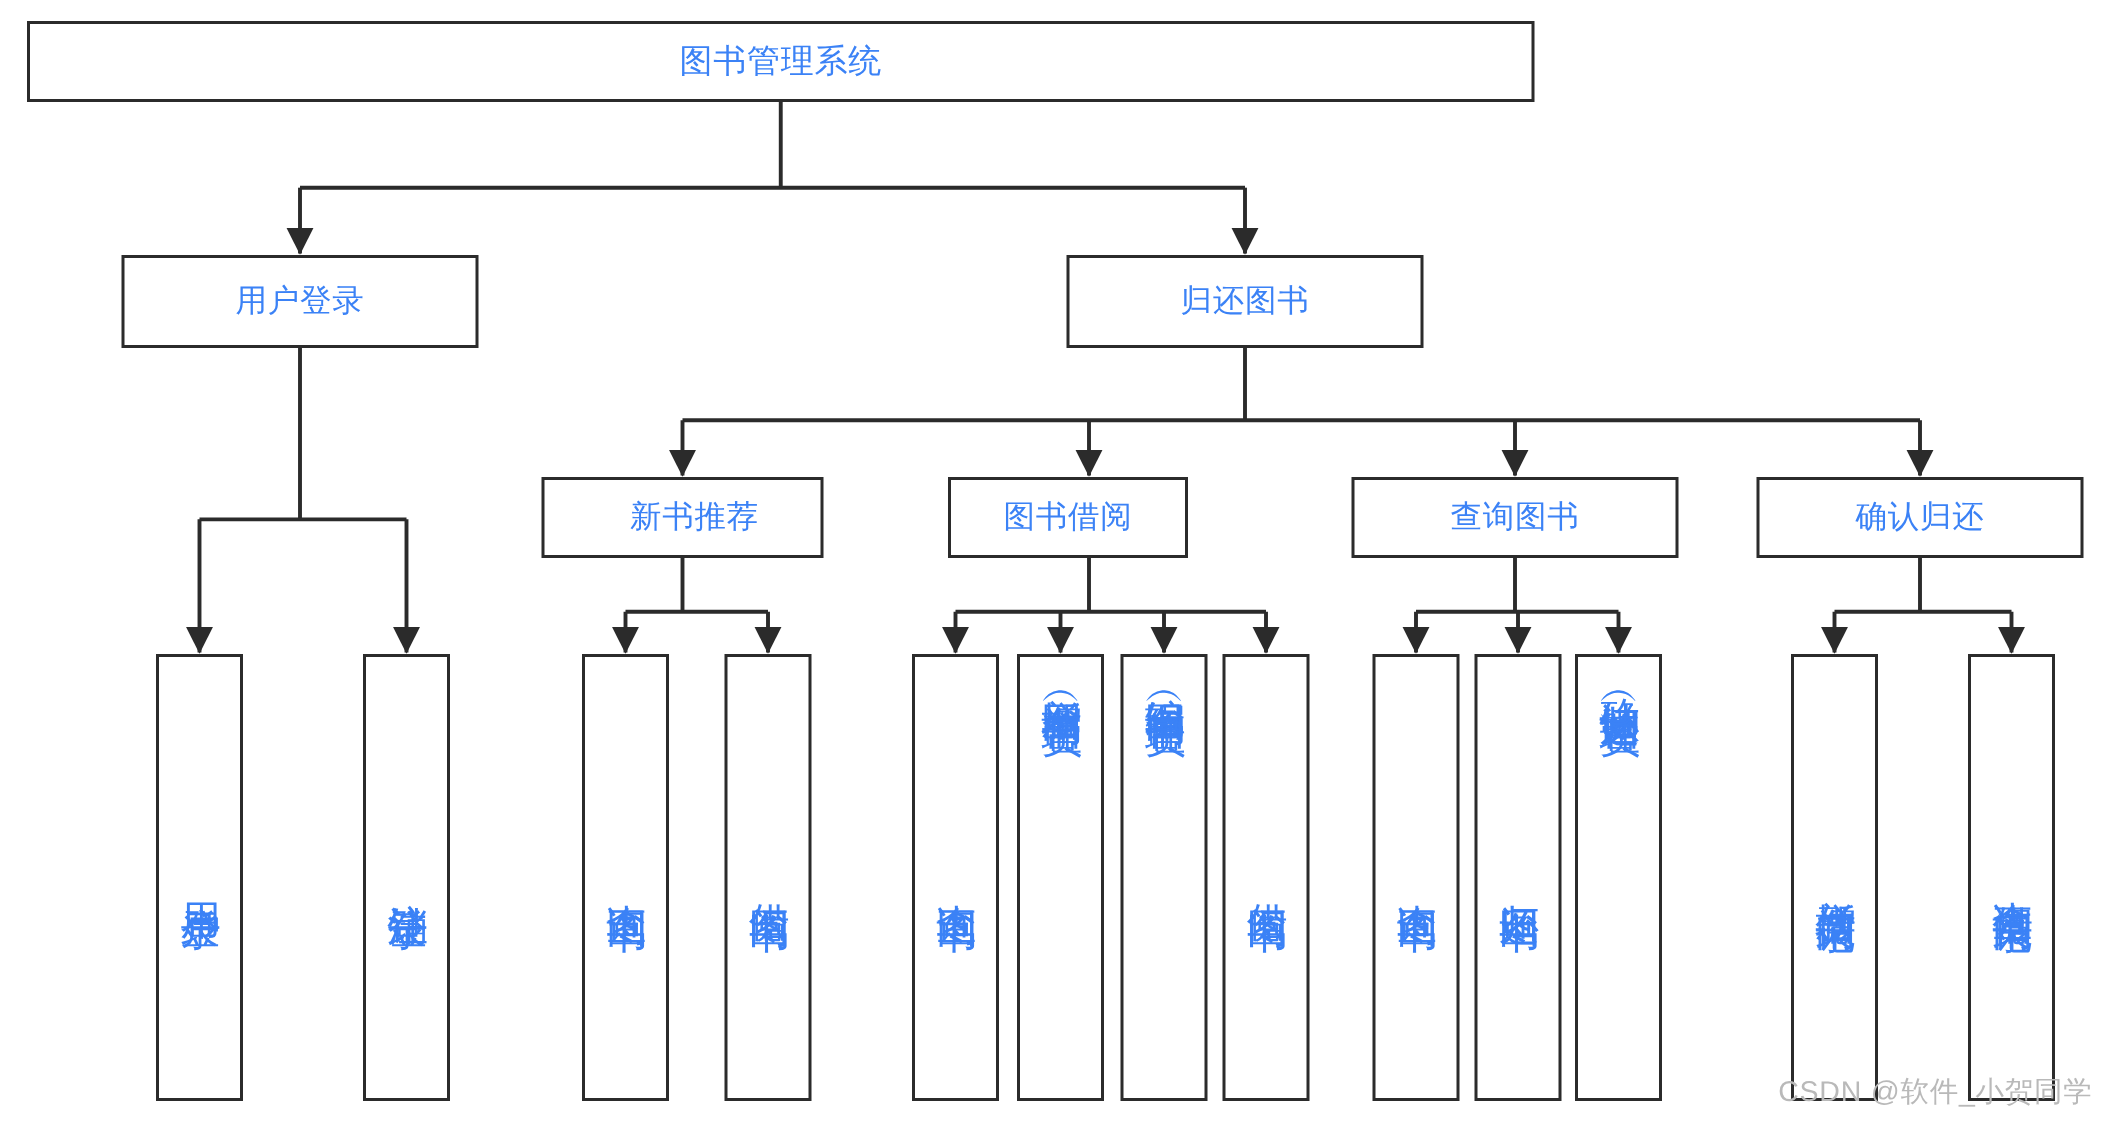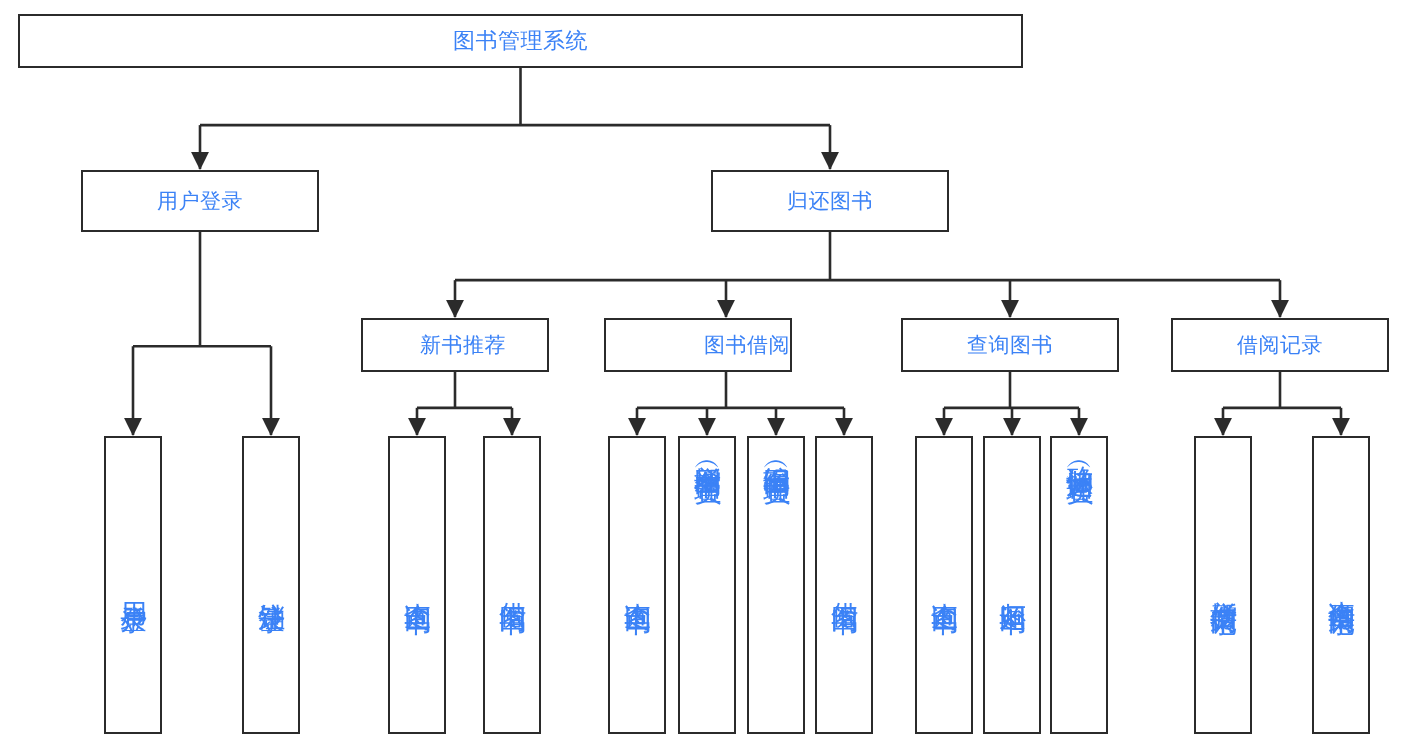--- a/index.html
+++ b/index.html
@@ -134,28 +134,28 @@
       </div>
       <div class="node horiz" style="left: 81px; top: 170px; width: 238px; height: 62px;">
         <span class="label">用户登录</span>
       </div>
       <div class="node horiz" style="left: 711px; top: 170px; width: 238px; height: 62px;">
         <span class="label">归还图书</span>
       </div>
       <div class="node horiz" style="left: 361px; top: 318px; width: 188px; height: 54px; padding-left: 16px;">
         <span class="label">新书推荐</span>
       </div>
-      <div class="node horiz" style="left: 604px; top: 318px; width: 188px; height: 54px; justify-content: flex-end;">
+      <div class="node horiz" style="left: 632px; top: 318px; width: 160px; height: 54px;">
         <span class="label">图书借阅</span>
       </div>
       <div class="node horiz" style="left: 901px; top: 318px; width: 218px; height: 54px;">
         <span class="label">查询图书</span>
       </div>
       <div class="node horiz" style="left: 1171px; top: 318px; width: 218px; height: 54px;">
-        <span class="label">借阅记录</span>
+        <span class="label">确认归还</span>
       </div>
       <div class="node vert mid" style="left: 104px; top: 436px; width: 58px; height: 298px;">
         <span class="label">用户登录</span>
       </div>
       <div class="node vert mid" style="left: 242px; top: 436px; width: 58px; height: 298px;">
         <span class="label">注销登录</span>
       </div>
       <div class="node vert mid" style="left: 388px; top: 436px; width: 58px; height: 298px;">
         <span class="label">查询图书</span>
       </div>
@@ -184,13 +184,14 @@
         <span class="label">确认归还（管理员）</span>
       </div>
       <div class="node vert mid" style="left: 1194px; top: 436px; width: 58px; height: 298px;">
         <span class="label">新增借阅记录</span>
       </div>
       <div class="node vert mid" style="left: 1312px; top: 436px; width: 58px; height: 298px;">
         <span class="label">查询借阅记录</span>
       </div>
     </div>
 
+  <div id="watermark">CSDN @软件_小贺同学</div>
 </div>
 
 </body></html>

